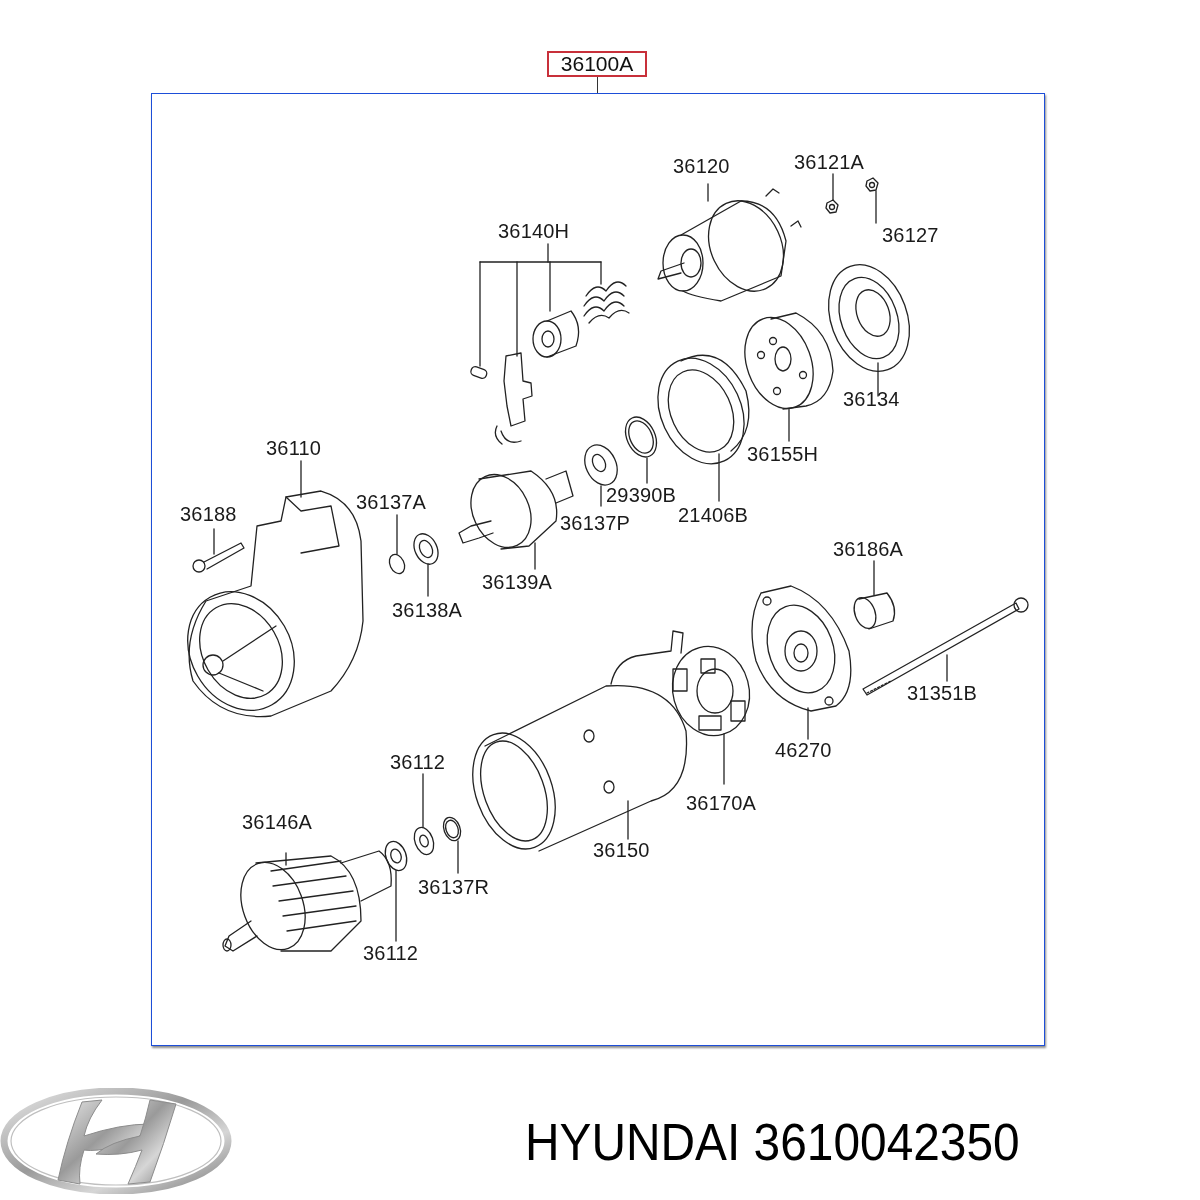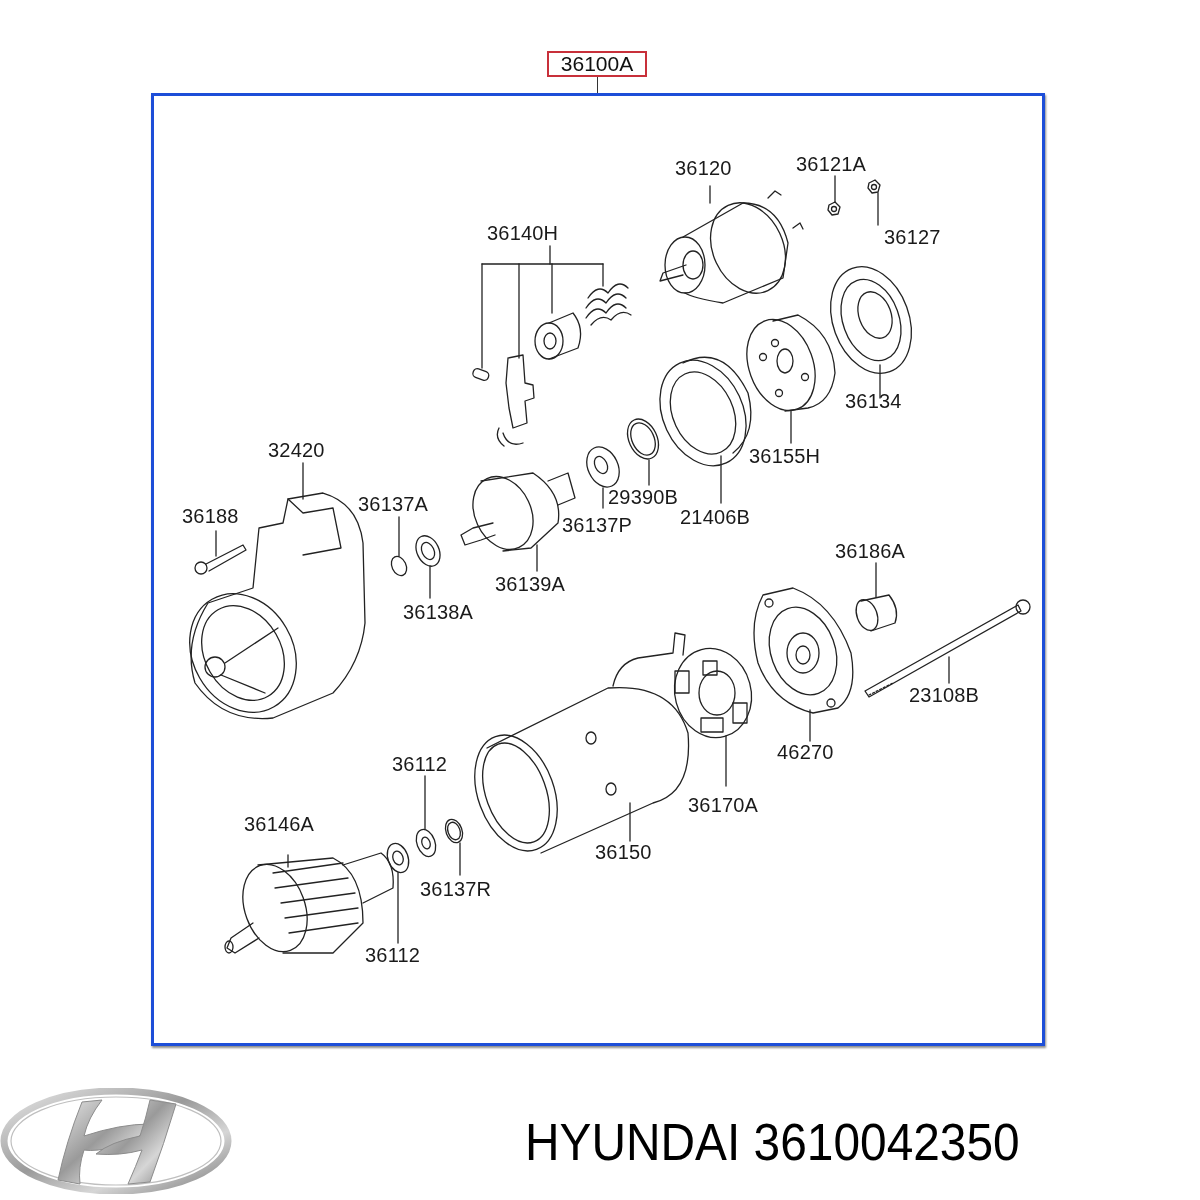--- a/index.html
+++ b/index.html
@@ -3,21 +3,21 @@
   <meta charset="utf-8">
   <style>
     html, body { margin: 0; padding: 0; background: #ffffff; }
     body { width: 1200px; height: 1200px; position: relative; overflow: hidden;
            font-family: "Liberation Sans", sans-serif; color: #1a1a1a; }
     .main-ref { position: absolute; left: 547px; top: 51px; width: 100px; height: 26px;
                 border: 2px solid #c8303a; box-sizing: border-box; background: #fff;
                 font-size: 21px; line-height: 22px; text-align: center; color: #111; }
     .ref-stem { position: absolute; left: 597px; top: 77px; width: 1px; height: 17px; background: #333; }
     .frame { position: absolute; left: 151px; top: 93px; width: 894px; height: 953px;
-             border: 3px solid #1d4ed8; box-sizing: border-box;
+             border: 1px solid #1d4ed8; box-sizing: border-box;
              box-shadow: 1px 2px 2px rgba(0,0,0,0.45); background: #fff; }
     .frame svg { position: absolute; left: 0; top: 0; }
     .lbl { position: absolute; font-size: 20px; line-height: 22px; color: #1a1a1a;
            white-space: nowrap; letter-spacing: 0.2px; }
     .footer-title { position: absolute; left: 525px; top: 1112px; font-size: 52px;
                     line-height: 60px; color: #000; white-space: nowrap;
                     transform: scaleX(0.92); transform-origin: left top; }
     .logo { position: absolute; left: 0; top: 1088px; width: 232px; height: 106px; }
   </style>
 </head>
@@ -193,33 +193,33 @@
       <path d="M340 862 L378 850 Q392 860 390 885 L360 900"></path>
       <path d="M250 920 L228 935 L224 945 L232 950 L256 935"></path>
       <ellipse cx="226" cy="944" rx="4" ry="6"></ellipse>
     </g>
     <line x1="285" y1="852" x2="285" y2="864"></line>
   </svg>
 
   <div class="lbl" style="left:521px;top:61px">36120</div>
   <div class="lbl" style="left:642px;top:57px">36121A</div>
   <div class="lbl" style="left:730px;top:130px">36127</div>
-  <div class="lbl" style="left:333px;top:126px">36140H</div>
+  <div class="lbl" style="left:346px;top:126px">36140H</div>
   <div class="lbl" style="left:691px;top:294px">36134</div>
   <div class="lbl" style="left:595px;top:349px">36155H</div>
-  <div class="lbl" style="left:114px;top:343px">32420</div>
+  <div class="lbl" style="left:114px;top:343px">36110</div>
   <div class="lbl" style="left:204px;top:397px">36137A</div>
   <div class="lbl" style="left:28px;top:409px">36188</div>
   <div class="lbl" style="left:454px;top:390px">29390B</div>
   <div class="lbl" style="left:408px;top:418px">36137P</div>
   <div class="lbl" style="left:526px;top:410px">21406B</div>
-  <div class="lbl" style="left:249px;top:505px">36138A</div>
-  <div class="lbl" style="left:341px;top:477px">36139A</div>
+  <div class="lbl" style="left:240px;top:505px">36138A</div>
+  <div class="lbl" style="left:330px;top:477px">36139A</div>
   <div class="lbl" style="left:681px;top:444px">36186A</div>
-  <div class="lbl" style="left:755px;top:588px">23108B</div>
+  <div class="lbl" style="left:755px;top:588px">31351B</div>
   <div class="lbl" style="left:623px;top:645px">46270</div>
   <div class="lbl" style="left:238px;top:657px">36112</div>
   <div class="lbl" style="left:534px;top:698px">36170A</div>
   <div class="lbl" style="left:90px;top:717px">36146A</div>
   <div class="lbl" style="left:441px;top:745px">36150</div>
   <div class="lbl" style="left:266px;top:782px">36137R</div>
   <div class="lbl" style="left:211px;top:848px">36112</div>
 </div>
 
 <svg class="logo" viewBox="0 0 232 106">

